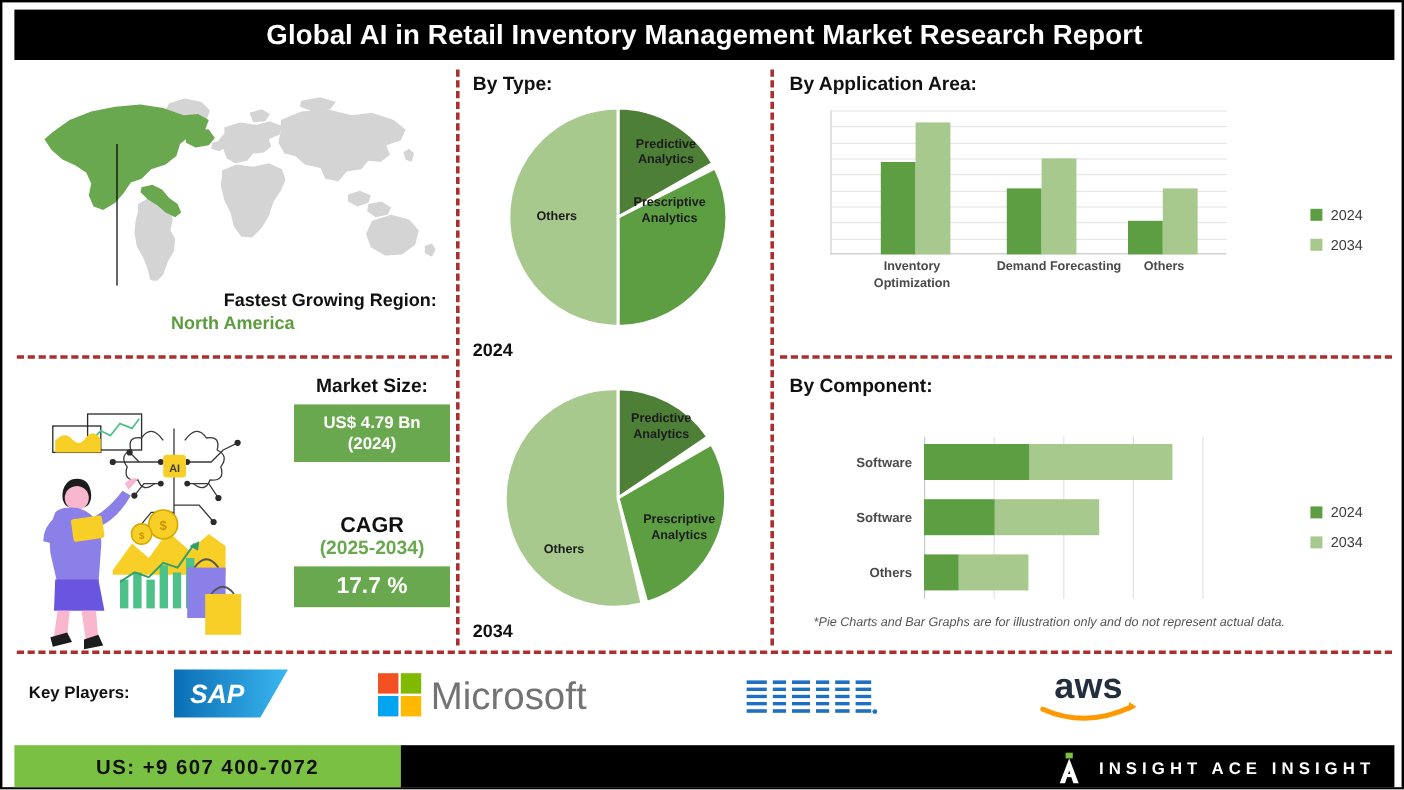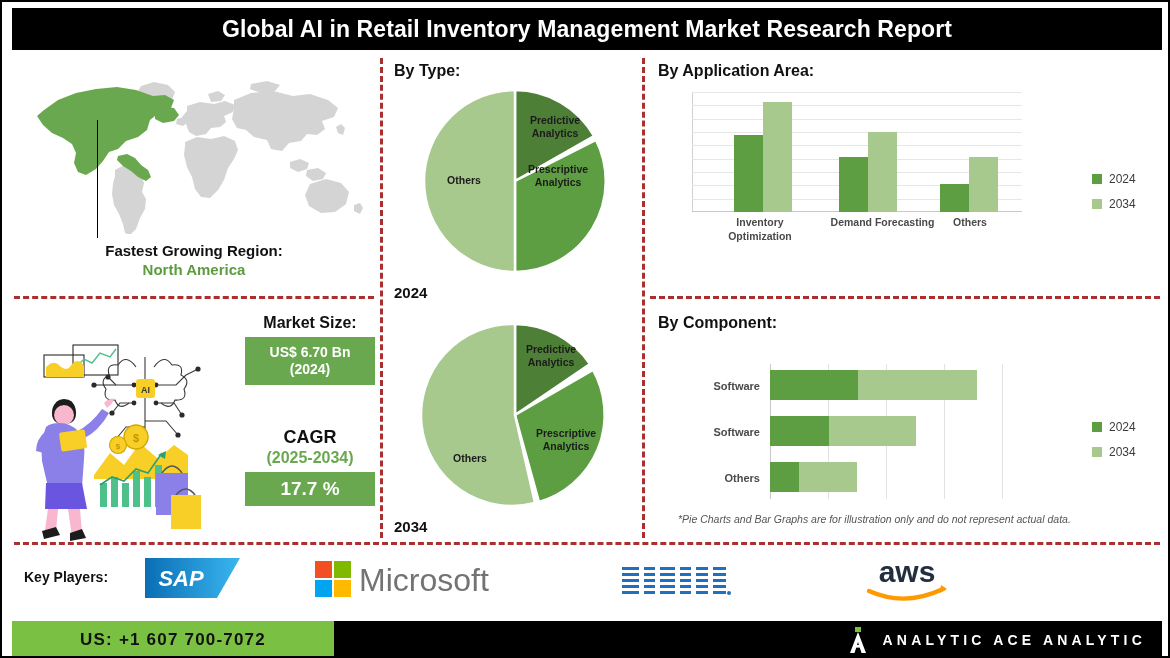--- a/index.html
+++ b/index.html
@@ -19,21 +19,21 @@
   }
   
   .vdash{position:absolute;border-left:3px dashed #ab2f2f;}
   .hdash{position:absolute;border-top:3px dashed #ab2f2f;}
 
   
   .map-wrap{position:absolute;left:20px;top:72px;width:350px;height:160px;}
   .map-wrap svg{width:100%;height:100%;}
   .pointer-line{position:absolute;left:95px;top:118px;width:1px;height:118px;background:#000;}
   .fast-label{
-    position:absolute;left:22px;top:240px;width:340px;text-align:center;
+    position:absolute;left:22px;top:240px;width:340px;text-align:right;
     font-size:15px;font-weight:bold;color:#111;
   }
   .fast-region{
     position:absolute;left:22px;top:259px;width:340px;text-align:center;
     font-size:15px;font-weight:bold;color:#5c9c3f;padding-left:0;
   }
   .illus{position:absolute;left:14px;top:325px;width:220px;height:215px;}
   .illus svg{width:100%;height:100%;}
 
   .ms-title{position:absolute;left:243px;top:312px;width:130px;text-align:center;
@@ -228,21 +228,21 @@
       <path d="M30 156 l36 0 5 26 -42 0 z" fill="#6a55e0"></path>
       <path d="M32 182 l10 0 -2 22 -12 6 z" fill="#f9b6cf"></path>
       <path d="M52 182 l12 0 2 24 -10 4 z" fill="#f9b6cf"></path>
       <path d="M26 204 l14 -4 4 8 -16 4 z" fill="#1c1c1c"></path>
       <path d="M54 206 l12 -4 4 9 -16 3 z" fill="#1c1c1c"></path>
     </svg>
   </div>
 
   <div class="ms-title">Market Size:</div>
   <div class="ms-box">
-    <span>US$ 6.70 Bn</span>
+    <span>US$ 4.79 Bn</span>
     <span>(2024)</span>
   </div>
   <div class="cagr-title">CAGR</div>
   <div class="cagr-range">(2025-2034)</div>
   <div class="cagr-box">
     <span>17.7 %</span>
   </div>
 
   <div class="sec-title" style="left:392px;top:60px;">By Type:</div>
 
@@ -423,26 +423,26 @@
   <div class="logo" style="left:855px;top:553px;width:100px;height:48px;">
     <svg viewBox="0 0 100 48" xmlns="http://www.w3.org/2000/svg">
       <text x="50" y="27" font-size="30" font-weight="bold" fill="#232f3e" text-anchor="middle" font-family="Liberation Sans, sans-serif">aws</text>
       <path d="M12 36 q36 16 74 -2" fill="none" stroke="#ff9900" stroke-width="4.2" stroke-linecap="round"></path>
       <path d="M84 30 l6 4 -7 4 z" fill="#ff9900"></path>
     </svg>
   </div>
 
 
   <div class="foot-green">
-    <span>US: +1 607 700-7072</span>
+    <span>US: +9 607 400-7072</span>
   </div>
   <div class="foot-black">
     <div class="foot-brand">
       <svg width="22" height="26" viewBox="0 0 22 26">
         <rect x="8" y="0" width="6" height="5" fill="#7ac143"></rect>
         <path d="M11 5 L3 26 L7.5 26 L11 15 L14.5 26 L19 26 Z" fill="#ffffff"></path>
         <rect x="6.5" y="18" width="9" height="2.6" fill="#ffffff"></rect>
       </svg>
-      <span class="bname">ANALYTIC ACE ANALYTIC</span>
+      <span class="bname">INSIGHT ACE INSIGHT</span>
     </div>
   </div>
 
 </div>
 
 </body></html>

